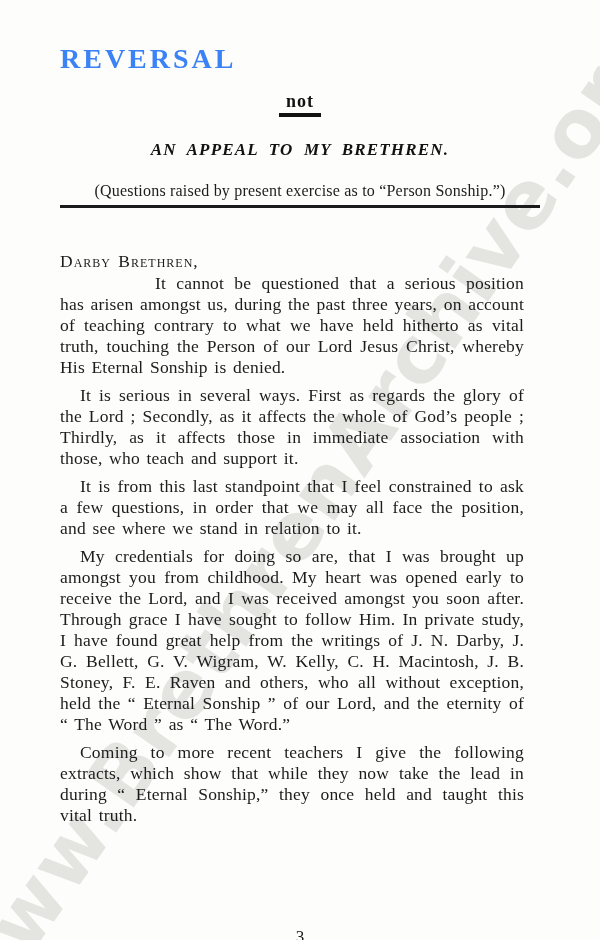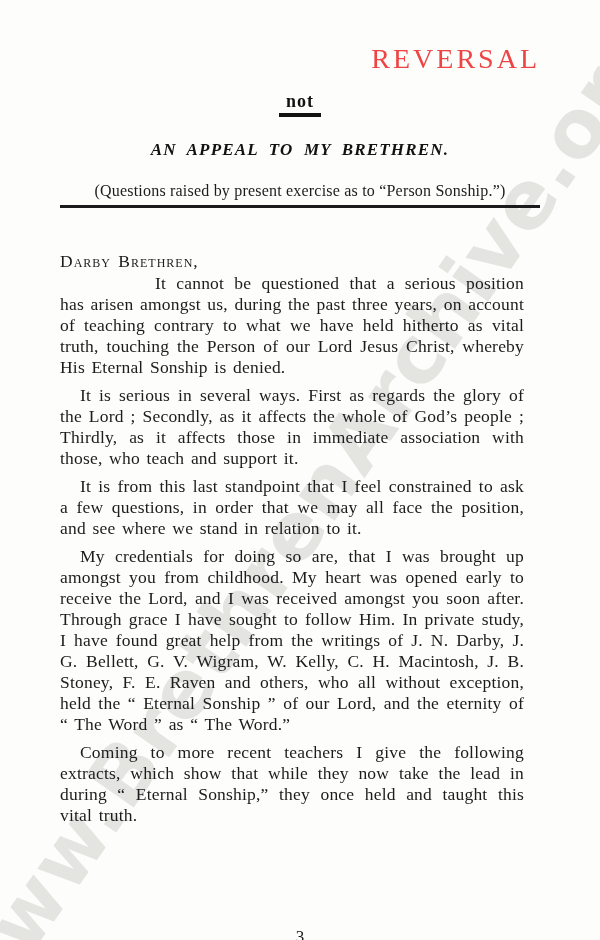--- a/index.html
+++ b/index.html
@@ -36,25 +36,25 @@
     user-select: none;
   }
   .content {
     position: relative;
     z-index: 1;
     padding: 0 60px;
     color: var(--color-ink, #1c1c1c);
   }
   .title {
     margin: 43px 0 0 0;
-    text-align: right;
+    text-align: left;
     font-size: 28px;
-    font-weight: normal;
+    font-weight: bold;
     letter-spacing: 3px;
-    color: #ef4444;
+    color: #3b82f6;
   }
   .emph-line {
     margin-top: 16px;
     text-align: center;
   }
   .emph {
     display: inline-block;
     font-size: 18px;
     font-weight: bold;
     letter-spacing: 1px;

